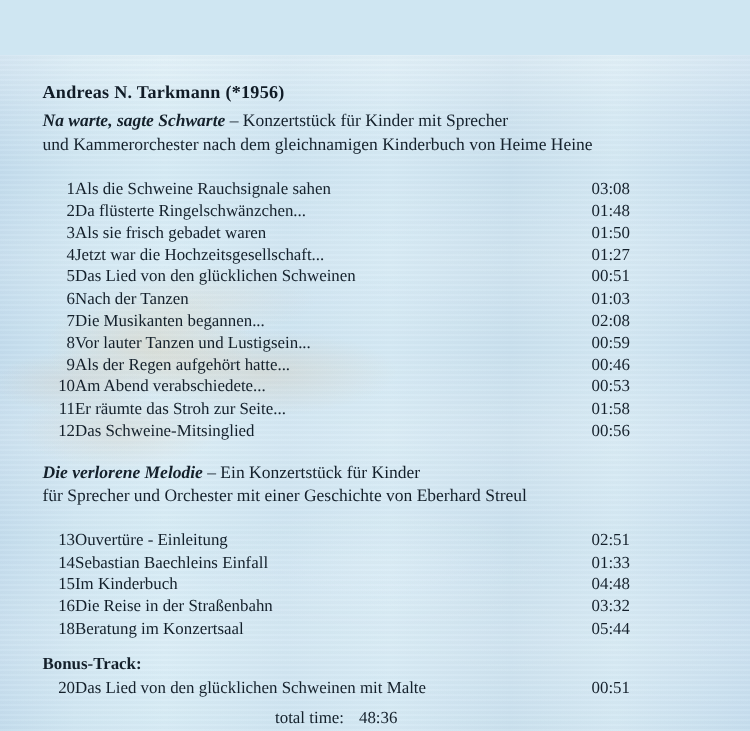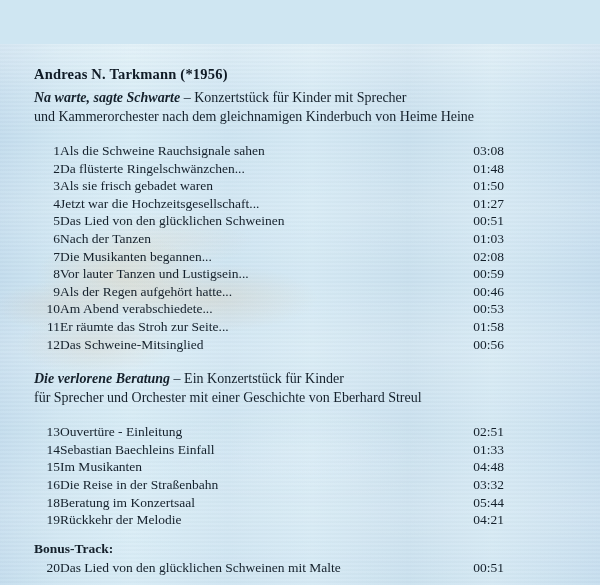--- a/index.html
+++ b/index.html
@@ -217,58 +217,53 @@
           <td class="num">12</td>
           <td class="title">Das Schweine-Mitsinglied</td>
           <td class="time">00:56</td>
         </tr>
       </tbody>
     </table>
 
     <div class="spacer-b"></div>
 
     <div class="work-head">
-      <span class="wt">Die verlorene Beratung</span><span class="wsub"> – Ein Konzertstück für Kinder</span>
+      <span class="wt">Die verlorene Melodie</span><span class="wsub"> – Ein Konzertstück für Kinder</span>
       <span class="line2">für Sprecher und Orchester mit einer Geschichte von Eberhard Streul</span>
     </div>
 
     <div class="spacer-a"></div>
 
     <table class="tracks">
       <tbody>
         <tr>
           <td class="num">13</td>
           <td class="title">Ouvertüre - Einleitung</td>
           <td class="time">02:51</td>
         </tr>
         <tr>
           <td class="num">14</td>
           <td class="title">Sebastian Baechleins Einfall</td>
           <td class="time">01:33</td>
         </tr>
         <tr>
           <td class="num">15</td>
-          <td class="title">Im Musikanten</td>
+          <td class="title">Im Kinderbuch</td>
           <td class="time">04:48</td>
         </tr>
         <tr>
           <td class="num">16</td>
           <td class="title">Die Reise in der Straßenbahn</td>
           <td class="time">03:32</td>
         </tr>
         <tr>
           <td class="num">18</td>
           <td class="title">Beratung im Konzertsaal</td>
           <td class="time">05:44</td>
         </tr>
-        <tr>
-          <td class="num">19</td>
-          <td class="title">Rückkehr der Melodie</td>
-          <td class="time">04:21</td>
-        </tr>
       </tbody>
     </table>
 
     <div class="spacer-c"></div>
 
     <div class="bonus-label">Bonus-Track:</div>
 
     <table class="tracks">
       <tbody>
         <tr>

